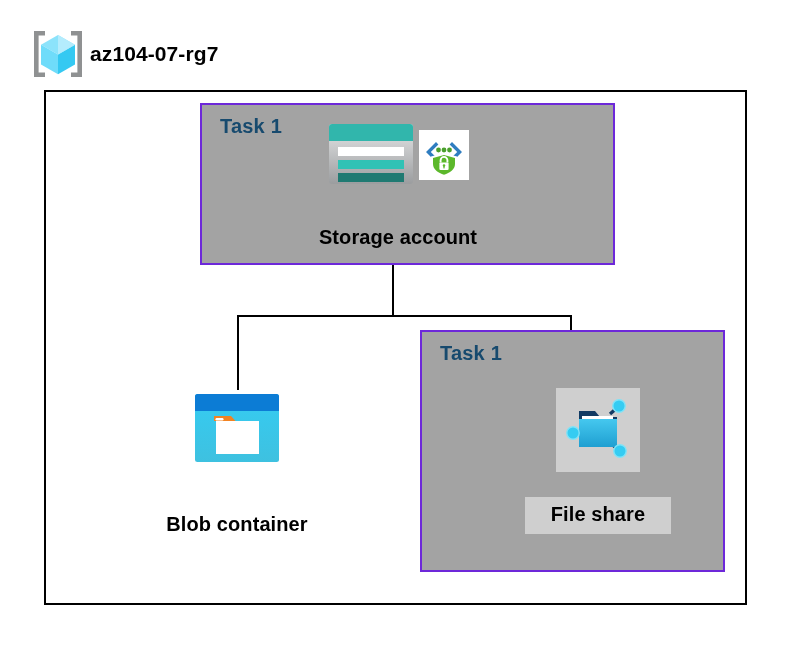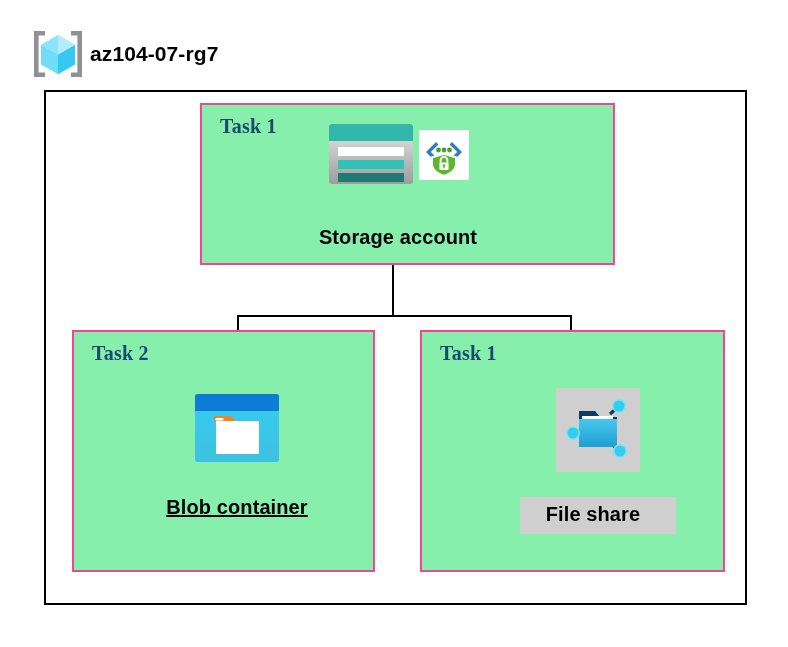--- a/index.html
+++ b/index.html
@@ -53,24 +53,23 @@
     width: 703px;
     height: 515px;
     border: 2px solid #000000;
     background: #ffffff;
     box-sizing: border-box;
   }
 
   
   .task-box {
     position: absolute;
-    border: 2px solid #ec4899;
-    background: #86efac;
+    border: 2px solid #6d28d9;
+    background: #a3a3a3;
     box-sizing: border-box;
-    font-family: Liberation Serif, serif;
   }
   .task-box.t1 { left: 200px; top: 103px;  width: 415px; height: 162px; }
   .task-box.t2 { left: 72px;  top: 330px;  width: 303px; height: 242px; }
   .task-box.t3 { left: 420px; top: 330px;  width: 305px; height: 242px; }
 
   .task-label {
     position: absolute;
     left: 18px;
     top: 10px;
     font-size: 20px;
@@ -121,40 +120,40 @@
   .icon-endpoint { width: 50px; height: 50px; display: block; margin-top: 8px; }
   .node-storage .node-caption { margin-top: 7px; }
 
   
   .node-blob {
     left: 152px;
     top: 392px;
     width: 170px;
   }
   .icon-blob { width: 88px; height: 72px; display: block; }
-  .node-blob .node-caption { margin-top: 5px; text-decoration: underline; }
+  .node-blob .node-caption { margin-top: 22px; }
 
   
   .node-fileshare {
     left: 508px;
     top: 388px;
     width: 180px;
   }
   .fileshare-icon-plate {
     width: 84px;
     height: 84px;
     background: #cfcfcf;
     display: flex;
     align-items: center;
     justify-content: center;
   }
   .icon-fileshare { width: 74px; height: 74px; display: block; }
   .fileshare-caption-plate {
     background: #cfcfcf;
-    padding: 6px 36px 8px 26px;
+    padding: 6px 26px 8px 26px;
     margin-top: -2px;
   }
 </style>
 </head>
 <body>
 
 <div class="canvas">
 
   <div class="rg-header">
     <span class="rg-icon-wrap">
@@ -230,23 +229,20 @@
           <rect x="20.4" y="32.4" width="9.2" height="7.6" rx="1.1" fill="#ffffff"></rect>
           <circle cx="25" cy="35.5" r="1.25" fill="#5cb82b"></circle>
           <rect x="24.35" y="35.5" width="1.3" height="2.9" fill="#5cb82b"></rect>
         </svg>
       </span>
 
     </div>
     <span class="node-caption">Storage account</span>
   </div>
 
-  <div class="task-box t2">
-    <span class="task-label">Task 2</span>
-  </div>
 
   <div class="node node-blob">
     <span>
       <svg class="icon-blob" viewBox="0 0 88 72" aria-hidden="true">
         <defs>
           <linearGradient id="gradBlobBody" x1="0" y1="0" x2="0" y2="1">
             <stop offset="0" stop-color="#35ccf2"></stop>
             <stop offset="1" stop-color="#3ec1e0"></stop>
           </linearGradient>
         </defs>

